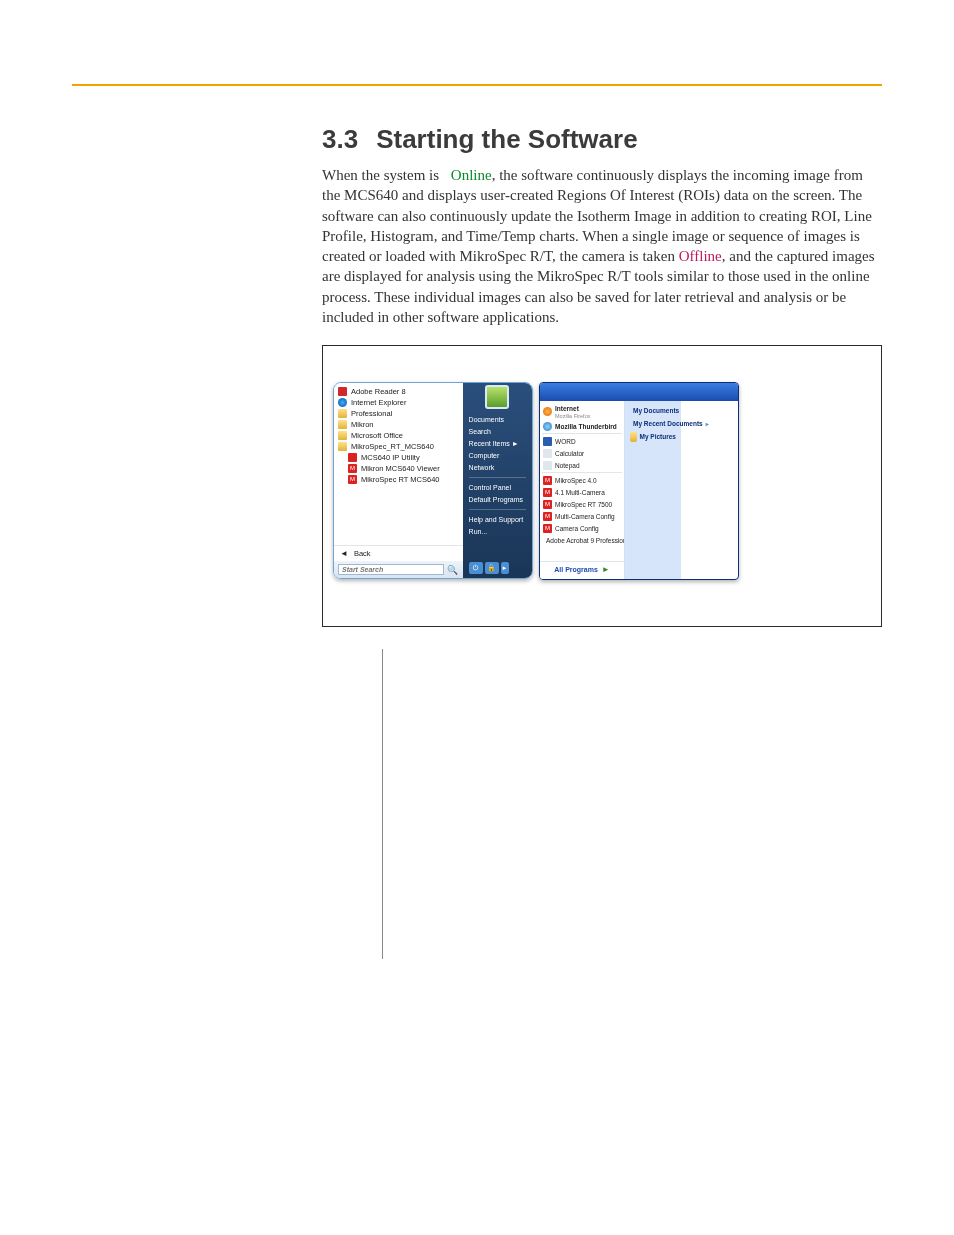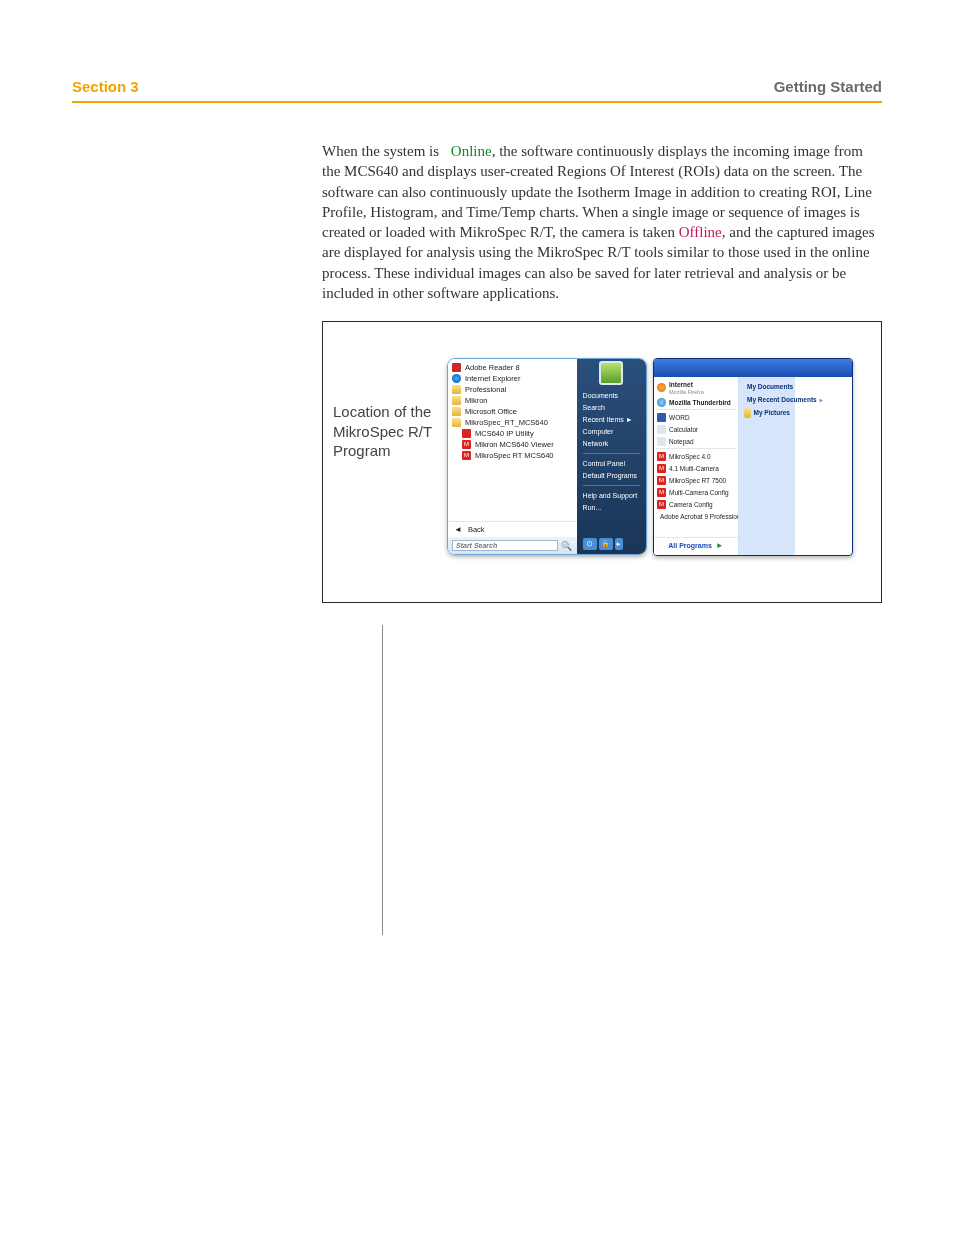--- a/index.html
+++ b/index.html
@@ -61,36 +61,34 @@
   .xp-r-item .iicon { width:10px; height:10px; border-radius:2px; background: linear-gradient(#ffe18a,#e2b33a); display:inline-block; }
 
   .vline { border-left: 1px solid #888; height: 310px; margin-left: 310px; margin-top: 22px; }
   .figure-wrap { position: relative; }
 </style>
 </head>
 <body>
 
 <div class="page">
 
-  <div class="header-row">
-    <span class="section-label">Section 3</span>
-    <span class="header-right">Getting Started</span>
-  </div>
   <div class="orange-rule"></div>
 
   <div class="content-col">
+    <h2 class="h-title">
+      <span class="num">3.3</span><span>Starting the Software</span>
+    </h2>
 
 
     <p class="body">
       <span>When the system is </span><span class="online">Online</span><span>, the software continuously displays the incoming image from the MCS640 and displays user-created Regions Of Interest (ROIs) data on the screen. The software can also continuously update the Isotherm Image in addition to creating ROI, Line Profile, Histogram, and Time/Temp charts. When a single image or sequence of images is created or loaded with MikroSpec R/T, the camera is taken </span><span class="offline">Offline</span><span>, and the captured images are displayed for analysis using the MikroSpec R/T tools similar to those used in the online process. These individual images can also be saved for later retrieval and analysis or be included in other software applications.</span>
     </p>
 
     <div class="figure-wrap">
     <div class="figure-box">
-      <div class="fig-label">Location of the MikroSpec R/T Program</div>
 
       <div class="vista">
         <div class="vista-body">
           <div class="vista-left">
             <div class="prog-list">
               <div class="prog-item">
                     <span class="ic ic-adobe"></span>
                     <span>Adobe Reader 8</span>
                   </div>
               <div class="prog-item">

